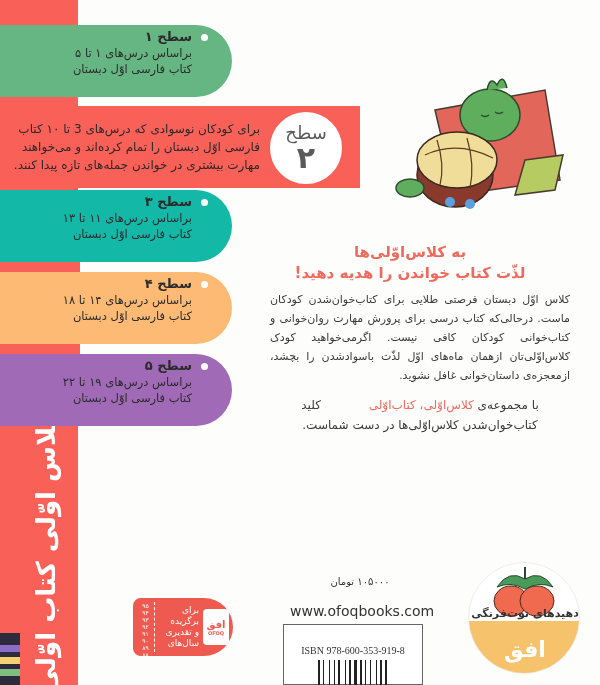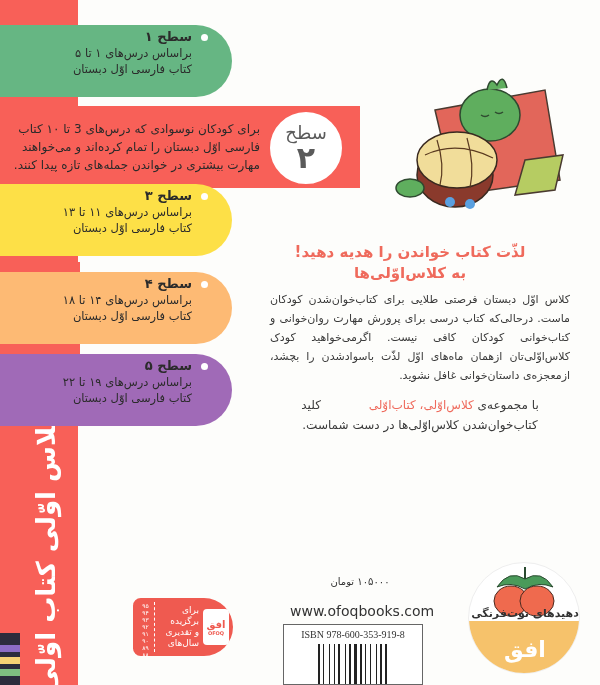--- a/index.html
+++ b/index.html
@@ -30,21 +30,21 @@
     .band .lvl { font-size: 13px; font-weight: bold; position: relative; }
     .band .dot {
       position: absolute; right: -16px; top: 5px; width: 7px; height: 7px;
       border-radius: 50%; background: #fff;
     }
     .band-1 { top: 25px; width: 232px; background: #66b683; }
     .band-2 {
       top: 106px; width: 360px; height: 82px; background: #f86058; border-radius: 0;
       padding-right: 100px; padding-top: 14px; font-size: 12px; line-height: 18px; color: #2a2a2a;
     }
-    .band-3 { top: 184px; width: 232px; background: #fde047; }
+    .band-3 { top: 190px; width: 232px; background: #14b8a6; }
     .band-4 { top: 272px; width: 232px; background: #fdba74; }
     .band-5 { top: 354px; width: 232px; background: #a06ab7; }
 
     .red-gap { position: absolute; left: 0; width: 80px; height: 10px; background: #f86058; }
 
     .level-circle {
       position: absolute; left: 268px; top: 110px; width: 76px; height: 76px; border-radius: 50%;
       background: #fff; border: 2px solid #f86058;
       display: flex; flex-direction: column; align-items: center; justify-content: center;
       color: #5a5a5a; direction: rtl;
@@ -65,21 +65,21 @@
     .closing {
       position: absolute; left: 270px; top: 395px; width: 300px;
       direction: rtl; text-align: center; color: #3a3a3a; font-size: 12px; line-height: 20px;
     }
     .closing .hl { color: #ef6a5c; margin-left: 44px; }
 
     .price { position: absolute; left: 300px; top: 576px; width: 120px; text-align: center; direction: rtl; font-size: 10px; color: #333; }
     .website { position: absolute; left: 290px; top: 603px; width: 140px; text-align: right; font-size: 14px; color: #333; }
     .barcode-box {
       position: absolute; left: 283px; top: 624px; width: 140px; height: 61px;
-      border: 1px solid #666; background: #fff; padding: 4px 6px 0 6px;
+      border: 1px solid #666; background: #fff; padding: 20px 6px 0 6px;
     }
     .isbn { font-family: "Liberation Serif", serif; font-size: 10px; color: #333; text-align: center; }
     .bars { margin-top: 4px; height: 40px; display: flex; gap: 1px; justify-content: center; }
     .bars span { background: #222; height: 100%; }
 
     .badge {
       position: absolute; left: 133px; top: 598px; width: 100px; height: 58px;
       background: #ef5a50; border-radius: 8px 30px 30px 8px;
       display: flex; align-items: center; padding: 4px;
     }
@@ -157,22 +157,22 @@
   <path d="M86 45 q4 3 8 0 M100 42 q4 3 8 0" stroke="#2f4a30" stroke-width="1.5" fill="none"></path>
   <ellipse cx="60" cy="105" rx="38" ry="32" fill="#8a3a2c" stroke="#3a2a20" stroke-width="1.5"></ellipse>
   <ellipse cx="62" cy="90" rx="40" ry="28" fill="#f1dd9a" stroke="#3a2a20" stroke-width="1.5"></ellipse>
   <path d="M30 85 Q62 70 98 88 M42 70 Q50 95 45 115 M72 68 Q80 95 75 118" stroke="#5a3a20" stroke-width="1.2" fill="none"></path>
   <ellipse cx="15" cy="118" rx="14" ry="9" fill="#5fae5e" stroke="#2f4a30" stroke-width="1.5"></ellipse>
   <circle cx="55" cy="132" r="5" fill="#5aa0e0"></circle>
     <circle cx="75" cy="134" r="5" fill="#5aa0e0"></circle>
 </svg>
 
 <div class="headline">
+  <div>به کلاس‌اوّلی‌ها</div>
   <div>لذّت کتاب خواندن را هدیه دهید!</div>
-  <div>به کلاس‌اوّلی‌ها</div>
 </div>
 
 <div class="body-text">کلاس اوّل دبستان فرصتی طلایی برای کتاب‌خوان‌شدن کودکان ماست. درحالی‌که کتاب درسی برای پرورش مهارت روان‌خوانی و کتاب‌خوانی کودکان کافی نیست. اگرمی‌خواهید کودک کلاس‌اوّلی‌تان ازهمان ماه‌های اوّل لذّت باسوادشدن را بچشد، ازمعجزه‌ی داستان‌خوانی غافل نشوید.</div>
 
 <div class="closing">
   <span>با مجموعه‌ی</span>
   <span class="hl">کلاس‌اوّلی، کتاب‌اوّلی</span>
   <span>کلید کتاب‌خوان‌شدن کلاس‌اوّلی‌ها در دست شماست.</span>
 </div>
 

